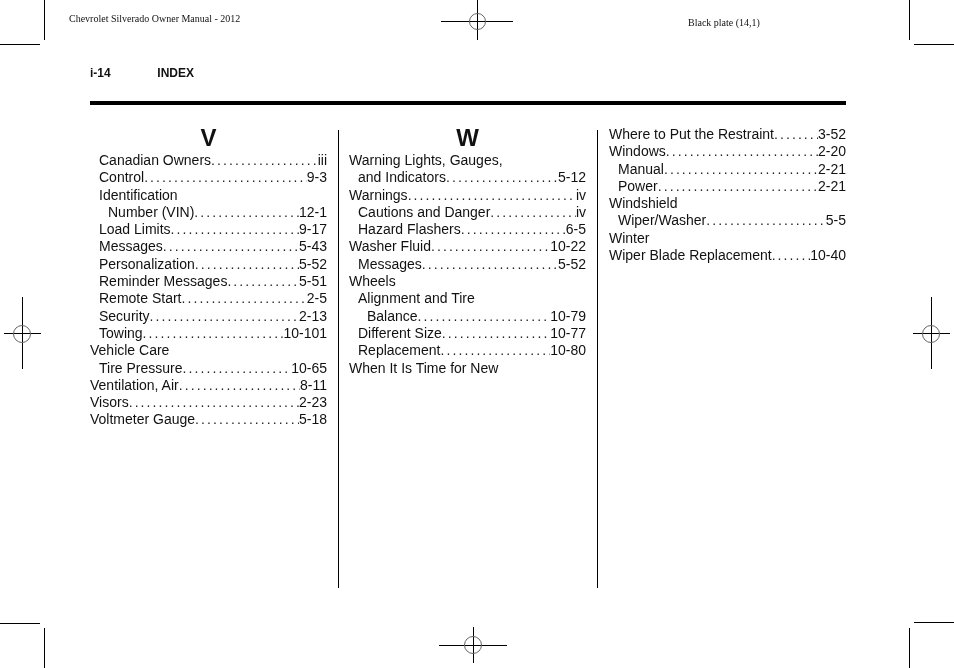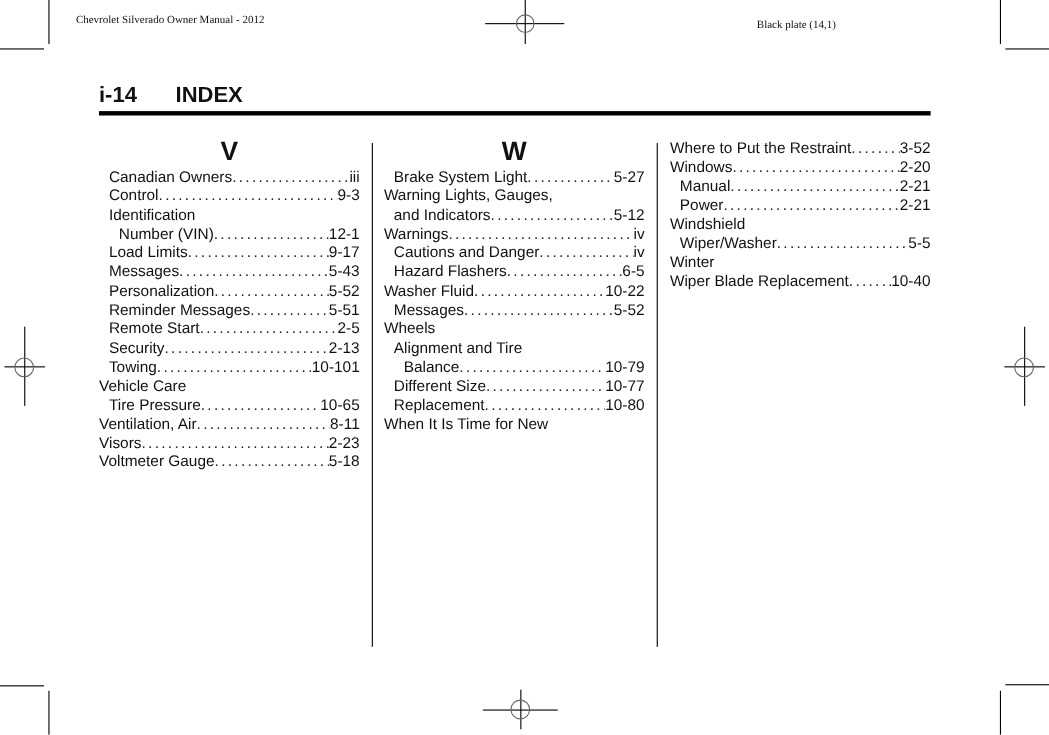--- a/index.html
+++ b/index.html
@@ -5,21 +5,21 @@
   html, body { margin:0; padding:0; background:#ffffff; }
   body { width:954px; height:668px; position:relative; overflow:hidden; color:#111; }
   .abs { position:absolute; }
   .serif { font-family: "Liberation Serif", "DejaVu Serif", serif; }
   .sans { font-family: "Liberation Sans", "DejaVu Sans", sans-serif; }
   .hline { position:absolute; height:1px; background:#000; }
   .vline { position:absolute; width:1px; background:#000; }
   .reg-circle { position:absolute; border:1px solid #666; border-radius:50%; box-sizing:border-box; }
 
   .running-head { top:13px; font-size:10px; }
-  .page-title-row { position:absolute; left:90px; top:76px; font-size:20px; font-weight:bold; }
+  .page-title-row { position:absolute; left:90px; top:66px; font-size:12px; font-weight:bold; }
   .page-title-row span { display:inline-block; }
   .title-rule { position:absolute; left:90px; top:101px; width:756px; height:4px; background:#000; }
 
   .col { position:absolute; top:124px; width:237px; font-size:14px; line-height:17.3px; }
   .letter { text-align:center; font-size:24px; font-weight:bold; line-height:28px; margin-bottom:0; }
   .entry { display:flex; white-space:nowrap; overflow:hidden; }
   .entry .lbl { flex:0 0 auto;text-align:right; }
   .entry .dots { flex:1 1 auto; overflow:hidden; letter-spacing:1.6px; color:#222; }
   .entry .dots::before { content:". . . . . . . . . . . . . . . . . . . . . . . . . . . . . . . . . . . . . . . . . . . . . . . . . . . . . . . . . . . . . . . . . . . . . . . . . . . . . . . . . . . . . . . . . . ."; letter-spacing:-0.9px; }
   .entry .pg { flex:0 0 auto; }
@@ -150,25 +150,20 @@
       <span class="pg">2-23</span>
     </div>
     <div class="entry l0">
       <span class="lbl">Voltmeter Gauge</span>
       <span class="dots"></span>
       <span class="pg">5-18</span>
     </div>
   </div>
 <div class="col sans" id="col1" style="left:349px;">
     <div class="letter">W</div>
-    <div class="entry l1">
-      <span class="lbl">Brake System Light</span>
-      <span class="dots"></span>
-      <span class="pg">5-27</span>
-    </div>
     <div class="entry l0">
       <span class="lbl">Warning Lights, Gauges,</span>
     </div>
     <div class="entry l1">
       <span class="lbl">and Indicators</span>
       <span class="dots"></span>
       <span class="pg">5-12</span>
     </div>
     <div class="entry l0">
       <span class="lbl">Warnings</span>

